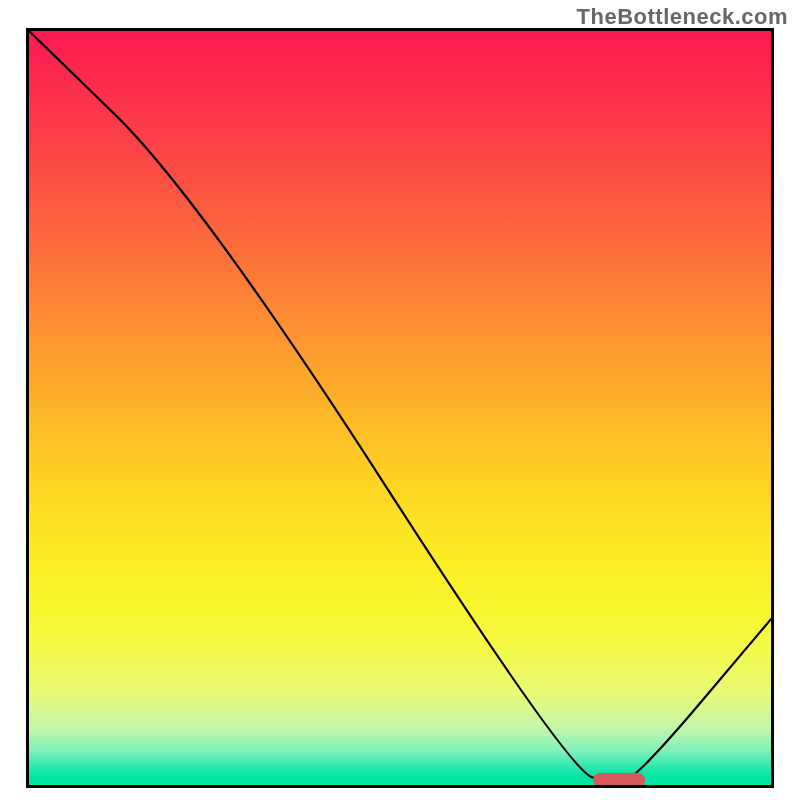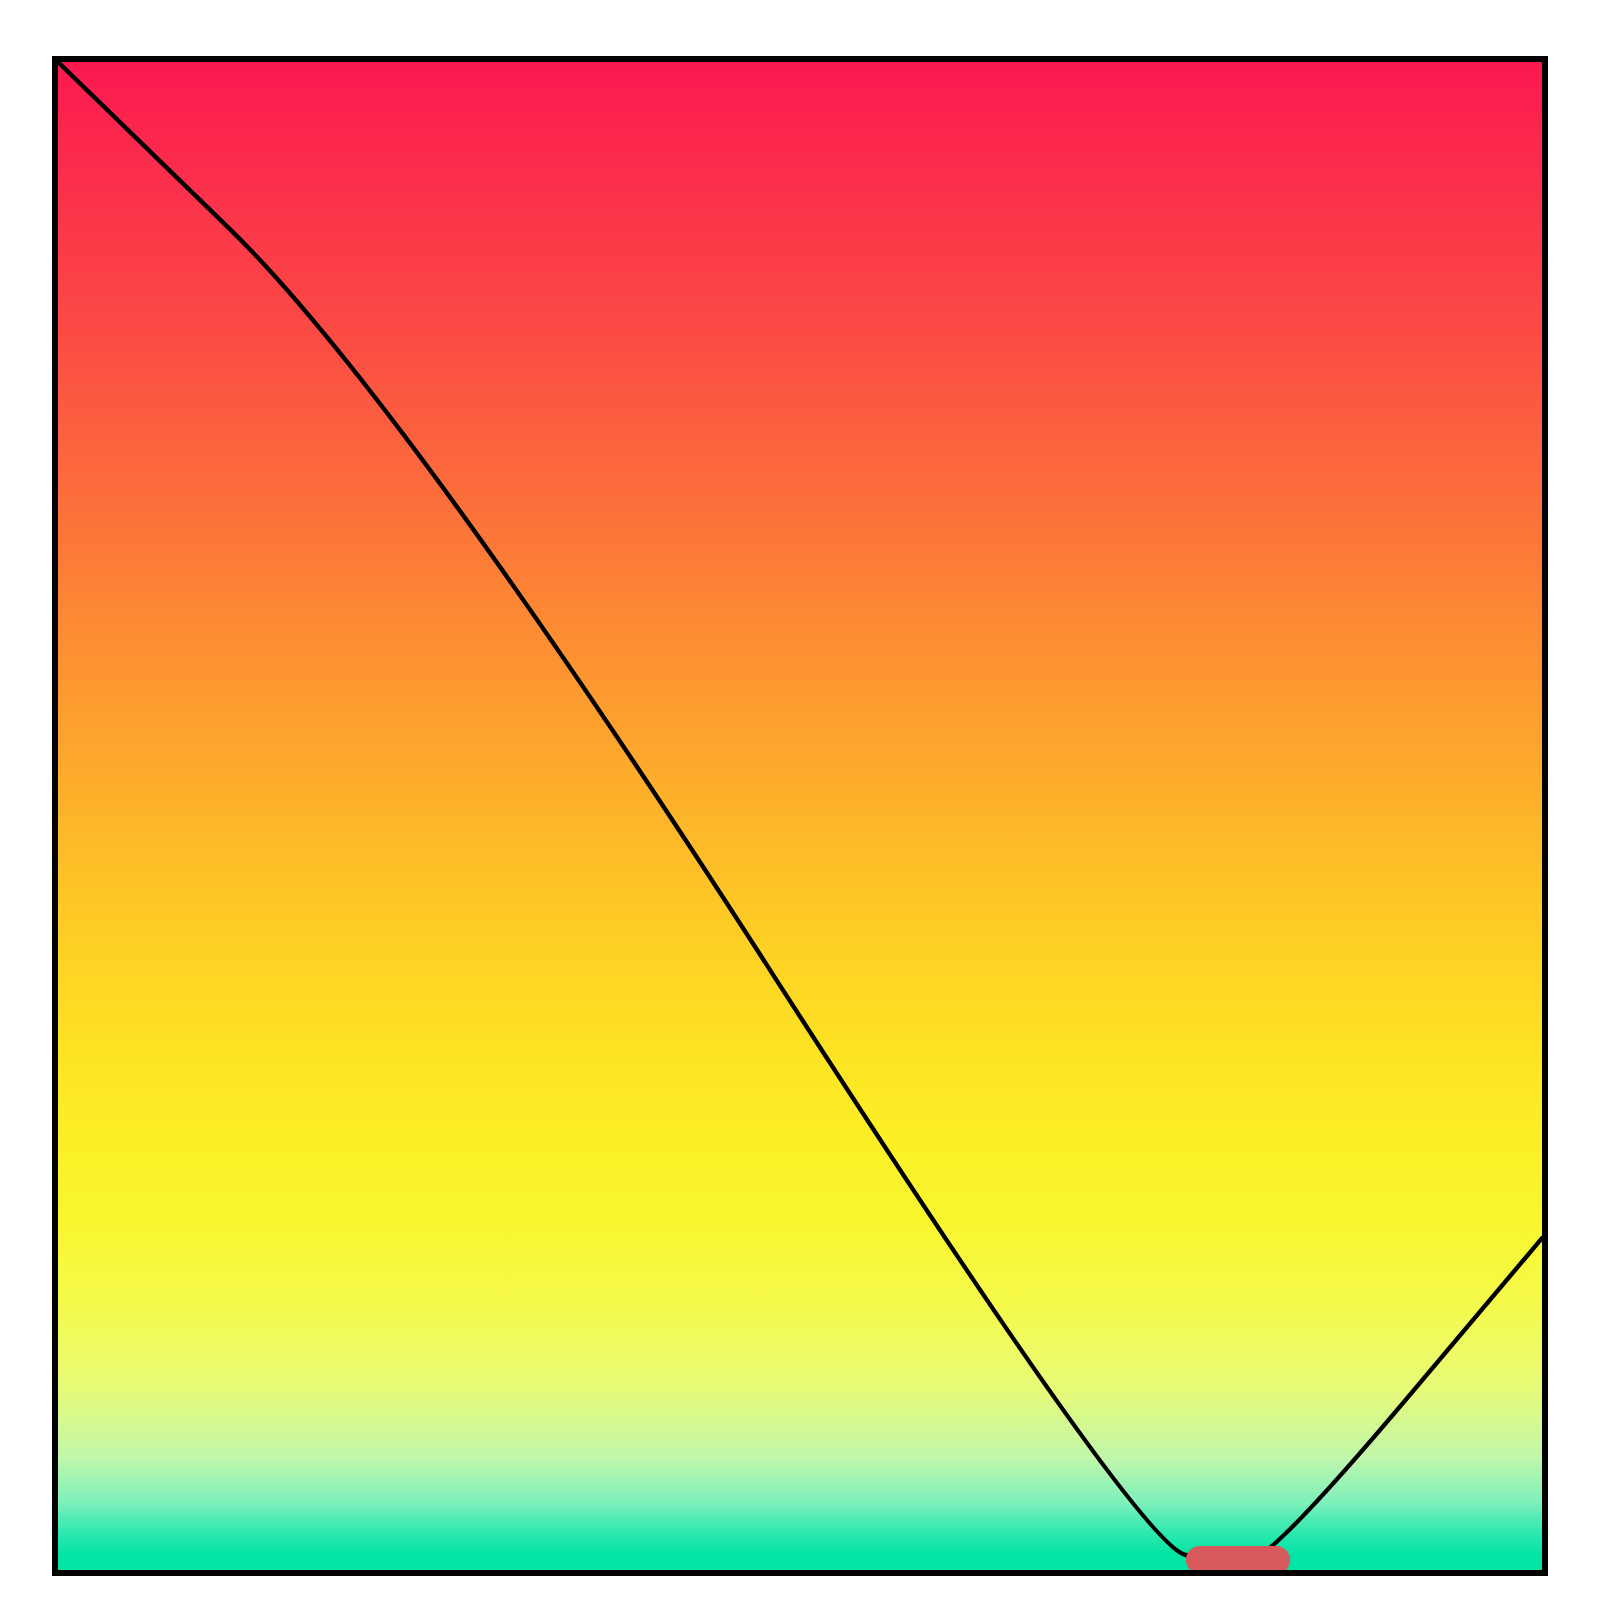--- a/index.html
+++ b/index.html
@@ -78,20 +78,21 @@
     border-radius: 7px;
     background: #d65a5c;
     z-index: 6;
   }
 </style>
 </head>
 <body>
 
 <div class="container">
 
+  <div class="watermark">TheBottleneck.com</div>
 
   <div class="plot-area">
     <div class="gradient"></div>
 
     <svg class="curve" viewBox="0 0 742 754" preserveAspectRatio="none">
       <path id="curve-path" fill="none" stroke="#000000" stroke-width="2.2" stroke-linecap="round" stroke-linejoin="round" d="M 0.0 0.0 Q 0.0 0.0 85.3 82.9 Q 170.7 165.9 356.2 454.3 Q 541.7 742.7 563.9 746.5 Q 586.2 750.2 597.3 748.3 Q 608.4 746.5 675.2 667.3 T 742.0 588.1"></path>
     </svg>
 
     <div id="marker" class="marker" style="left: 563.92px; width: 51.94px; top: 742.476px; background: rgb(214, 90, 92);"></div>
   </div>

